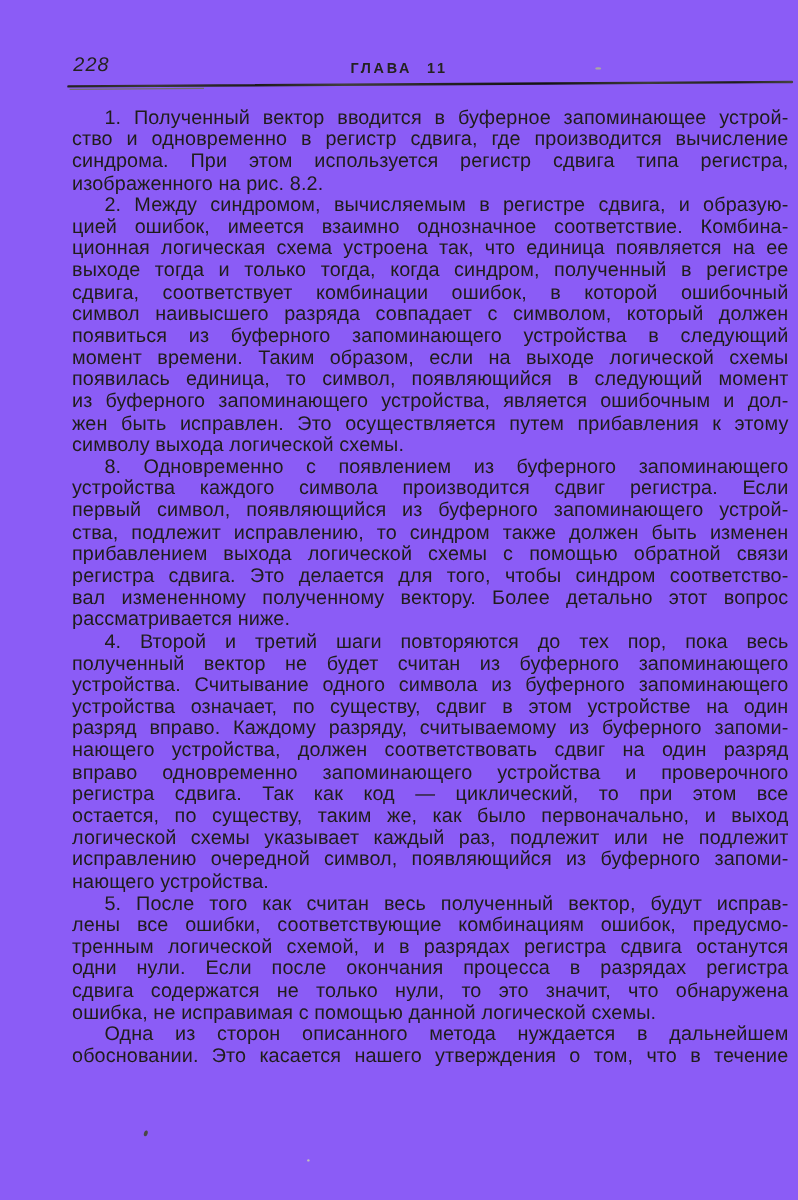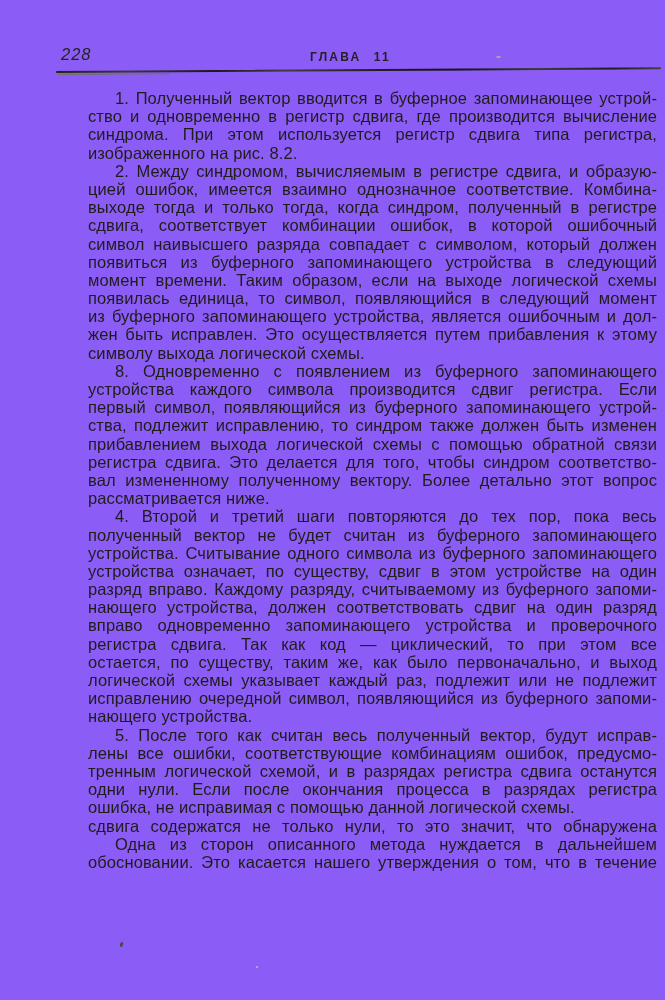--- a/index.html
+++ b/index.html
@@ -20,21 +20,21 @@
     position: absolute;
     left: 61px;
     top: 45px;
     font-style: italic;
     font-size: 16.5px;
     letter-spacing: 1px;
     color: #242220;
   }
   .chapter {
     position: absolute;
-    left: 310px;
+    left: 292px;
     top: 50px;
     font-size: 12px;
     font-weight: bold;
     letter-spacing: 2.2px;
     word-spacing: 7px;
     color: #242220;
   }
   .rule {
     position: absolute;
     left: 56px;
@@ -67,21 +67,20 @@
     line-height: 18.2px;
     letter-spacing: 0.1px;
   }
   .paragraph { margin: 0; padding: 0; }
   .line {
     text-align: justify;
     text-align-last: justify;
     white-space: normal;
     height: 18.2px;
     overflow: visible;
-    margin-left: 28px;
   }
   .line.first { text-indent: 27px; }
   .line.endleft { text-align-last: left; }
   .speck {
     position: absolute;
     border-radius: 50%;
   }
   .speck.s1 { left: 120px; top: 942px; width: 3px; height: 5px; background: #4a4845; transform: rotate(18deg); }
   .speck.s2 { left: 496px; top: 56px; width: 5px; height: 2px; background: #a9a7a2; }
   .speck.s3 { left: 256px; top: 966px; width: 2px; height: 2px; background: #c2c0bb; }
@@ -98,20 +97,21 @@
   <div class="body">
       <div class="paragraph">
         <div class="line first">1. Полученный вектор вводится в буферное запоминающее устрой-</div>
         <div class="line">ство и одновременно в регистр сдвига, где производится вычисление</div>
         <div class="line">синдрома. При этом используется регистр сдвига типа регистра,</div>
         <div class="line endleft">изображенного на рис. 8.2.</div>
       </div>
       <div class="paragraph">
         <div class="line first">2. Между синдромом, вычисляемым в регистре сдвига, и образую-</div>
         <div class="line">цией ошибок, имеется взаимно однозначное соответствие. Комбина-</div>
+        <div class="line">ционная логическая схема устроена так, что единица появляется на ее</div>
         <div class="line">выходе тогда и только тогда, когда синдром, полученный в регистре</div>
         <div class="line">сдвига, соответствует комбинации ошибок, в которой ошибочный</div>
         <div class="line">символ наивысшего разряда совпадает с символом, который должен</div>
         <div class="line">появиться из буферного запоминающего устройства в следующий</div>
         <div class="line">момент времени. Таким образом, если на выходе логической схемы</div>
         <div class="line">появилась единица, то символ, появляющийся в следующий момент</div>
         <div class="line">из буферного запоминающего устройства, является ошибочным и дол-</div>
         <div class="line">жен быть исправлен. Это осуществляется путем прибавления к этому</div>
         <div class="line endleft">символу выхода логической схемы.</div>
       </div>
@@ -137,22 +137,22 @@
         <div class="line">остается, по существу, таким же, как было первоначально, и выход</div>
         <div class="line">логической схемы указывает каждый раз, подлежит или не подлежит</div>
         <div class="line">исправлению очередной символ, появляющийся из буферного запоми-</div>
         <div class="line endleft">нающего устройства.</div>
       </div>
       <div class="paragraph">
         <div class="line first">5. После того как считан весь полученный вектор, будут исправ-</div>
         <div class="line">лены все ошибки, соответствующие комбинациям ошибок, предусмо-</div>
         <div class="line">тренным логической схемой, и в разрядах регистра сдвига останутся</div>
         <div class="line">одни нули. Если после окончания процесса в разрядах регистра</div>
+        <div class="line">сдвига содержатся не только нули, то это значит, что обнаружена</div>
         <div class="line endleft">ошибка, не исправимая с помощью данной логической схемы.</div>
-        <div class="line">сдвига содержатся не только нули, то это значит, что обнаружена</div>
       </div>
       <div class="paragraph">
         <div class="line first">Одна из сторон описанного метода нуждается в дальнейшем</div>
         <div class="line">обосновании. Это касается нашего утверждения о том, что в течение</div>
       </div>
     </div>
 
   <div class="speck s1"></div>
   <div class="speck s2"></div>
   <div class="speck s3"></div>

